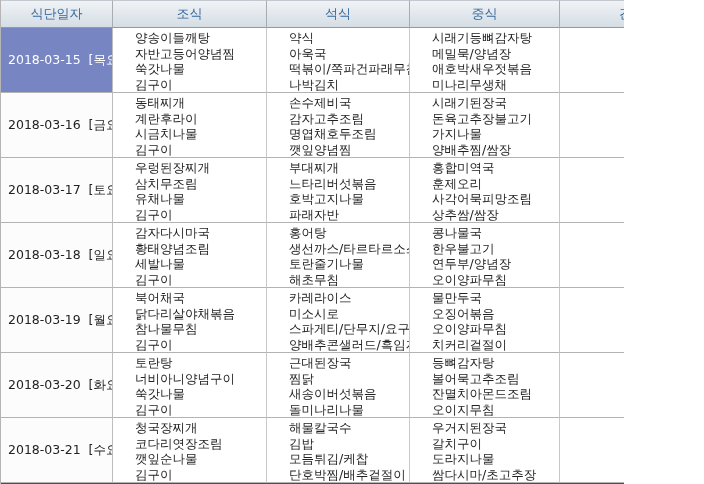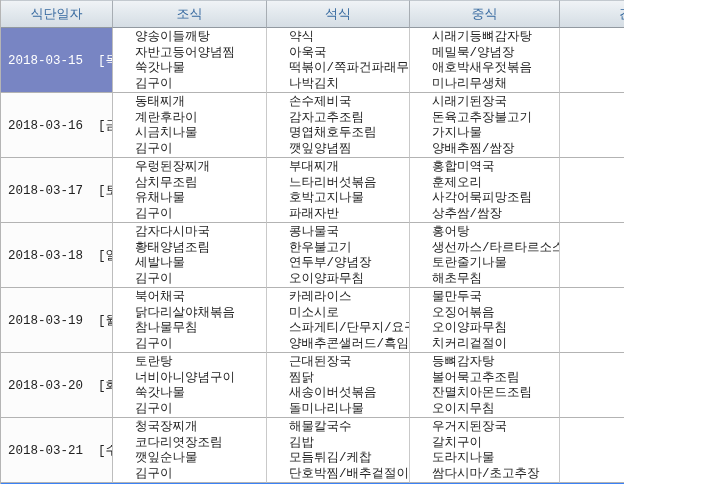--- a/index.html
+++ b/index.html
@@ -8,22 +8,21 @@
     font-family: "DejaVu Sans", "Liberation Sans", sans-serif;
     width: 704px;
     height: 484px;
     overflow: hidden;
   }
   .meal-table {
     width: 624px;
     height: 484px;
     border-left: 1px solid #b5b5b5;
     overflow: hidden;
-    background: #3b82f6;
-    font-family: Liberation Mono, monospace;
+    background: #1d4ed8;
   }
   .grid-row {
     display: grid;
     grid-template-columns: 112px 154px 143px 150px 145px;
   }
   
   .header-row { height: 28px; }
   .hcell {
     background: linear-gradient(to bottom, #f0f3f6 0%, #e3e9ee 45%, #d5dde4 100%);
     border-top: 1px solid #c3c9cf;
@@ -130,28 +129,28 @@
 상추쌈/쌈장</div>
     <div class="cell menu"></div>
   </div>
 
   <div class="grid-row row">
     <div class="cell date">2018-03-18  [일요일]</div>
     <div class="cell menu">감자다시마국
 황태양념조림
 세발나물
 김구이</div>
+    <div class="cell menu">홍어탕
+생선까스/타르타르소스
+토란줄기나물
+해초무침</div>
     <div class="cell menu">콩나물국
 한우불고기
 연두부/양념장
 오이양파무침</div>
-    <div class="cell menu">홍어탕
-생선까스/타르타르소스
-토란줄기나물
-해초무침</div>
     <div class="cell menu"></div>
   </div>
 
   <div class="grid-row row">
     <div class="cell date">2018-03-19  [월요일]</div>
     <div class="cell menu">북어채국
 닭다리살야채볶음
 참나물무침
 김구이</div>
     <div class="cell menu">카레라이스

